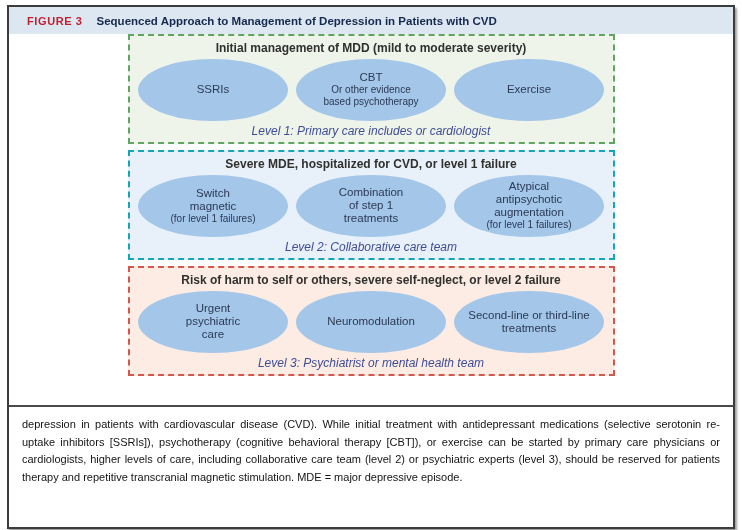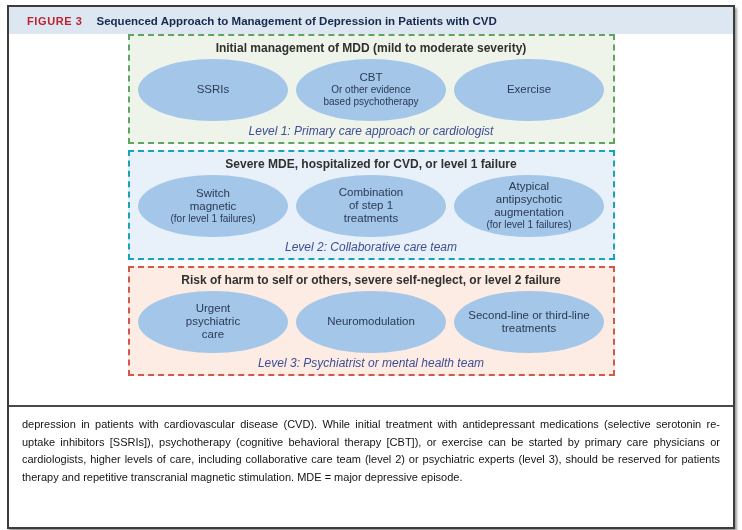--- a/index.html
+++ b/index.html
@@ -63,21 +63,21 @@
         <div class="ellipse">
           <div class="main">CBT</div>
           <div class="sub">Or other evidence
 based psychotherapy</div>
         </div>
         <div class="ellipse">
           <div class="main">Exercise</div>
           <div class="sub"></div>
         </div>
       </div>
-      <div class="level-caption">Level 1: Primary care approach or cardiologist</div>
+      <div class="level-caption">Level 1: Primary care includes or cardiologist</div>
     </section>
 
     <section class="level level-2">
       <div class="level-heading">Severe MDE, hospitalized for CVD, or level 1 failure</div>
       <div class="ellipse-row">
         <div class="ellipse">
           <div class="main">Switch
 magnetic</div>
           <div class="sub">(for level 1 failures)</div>
         </div>

